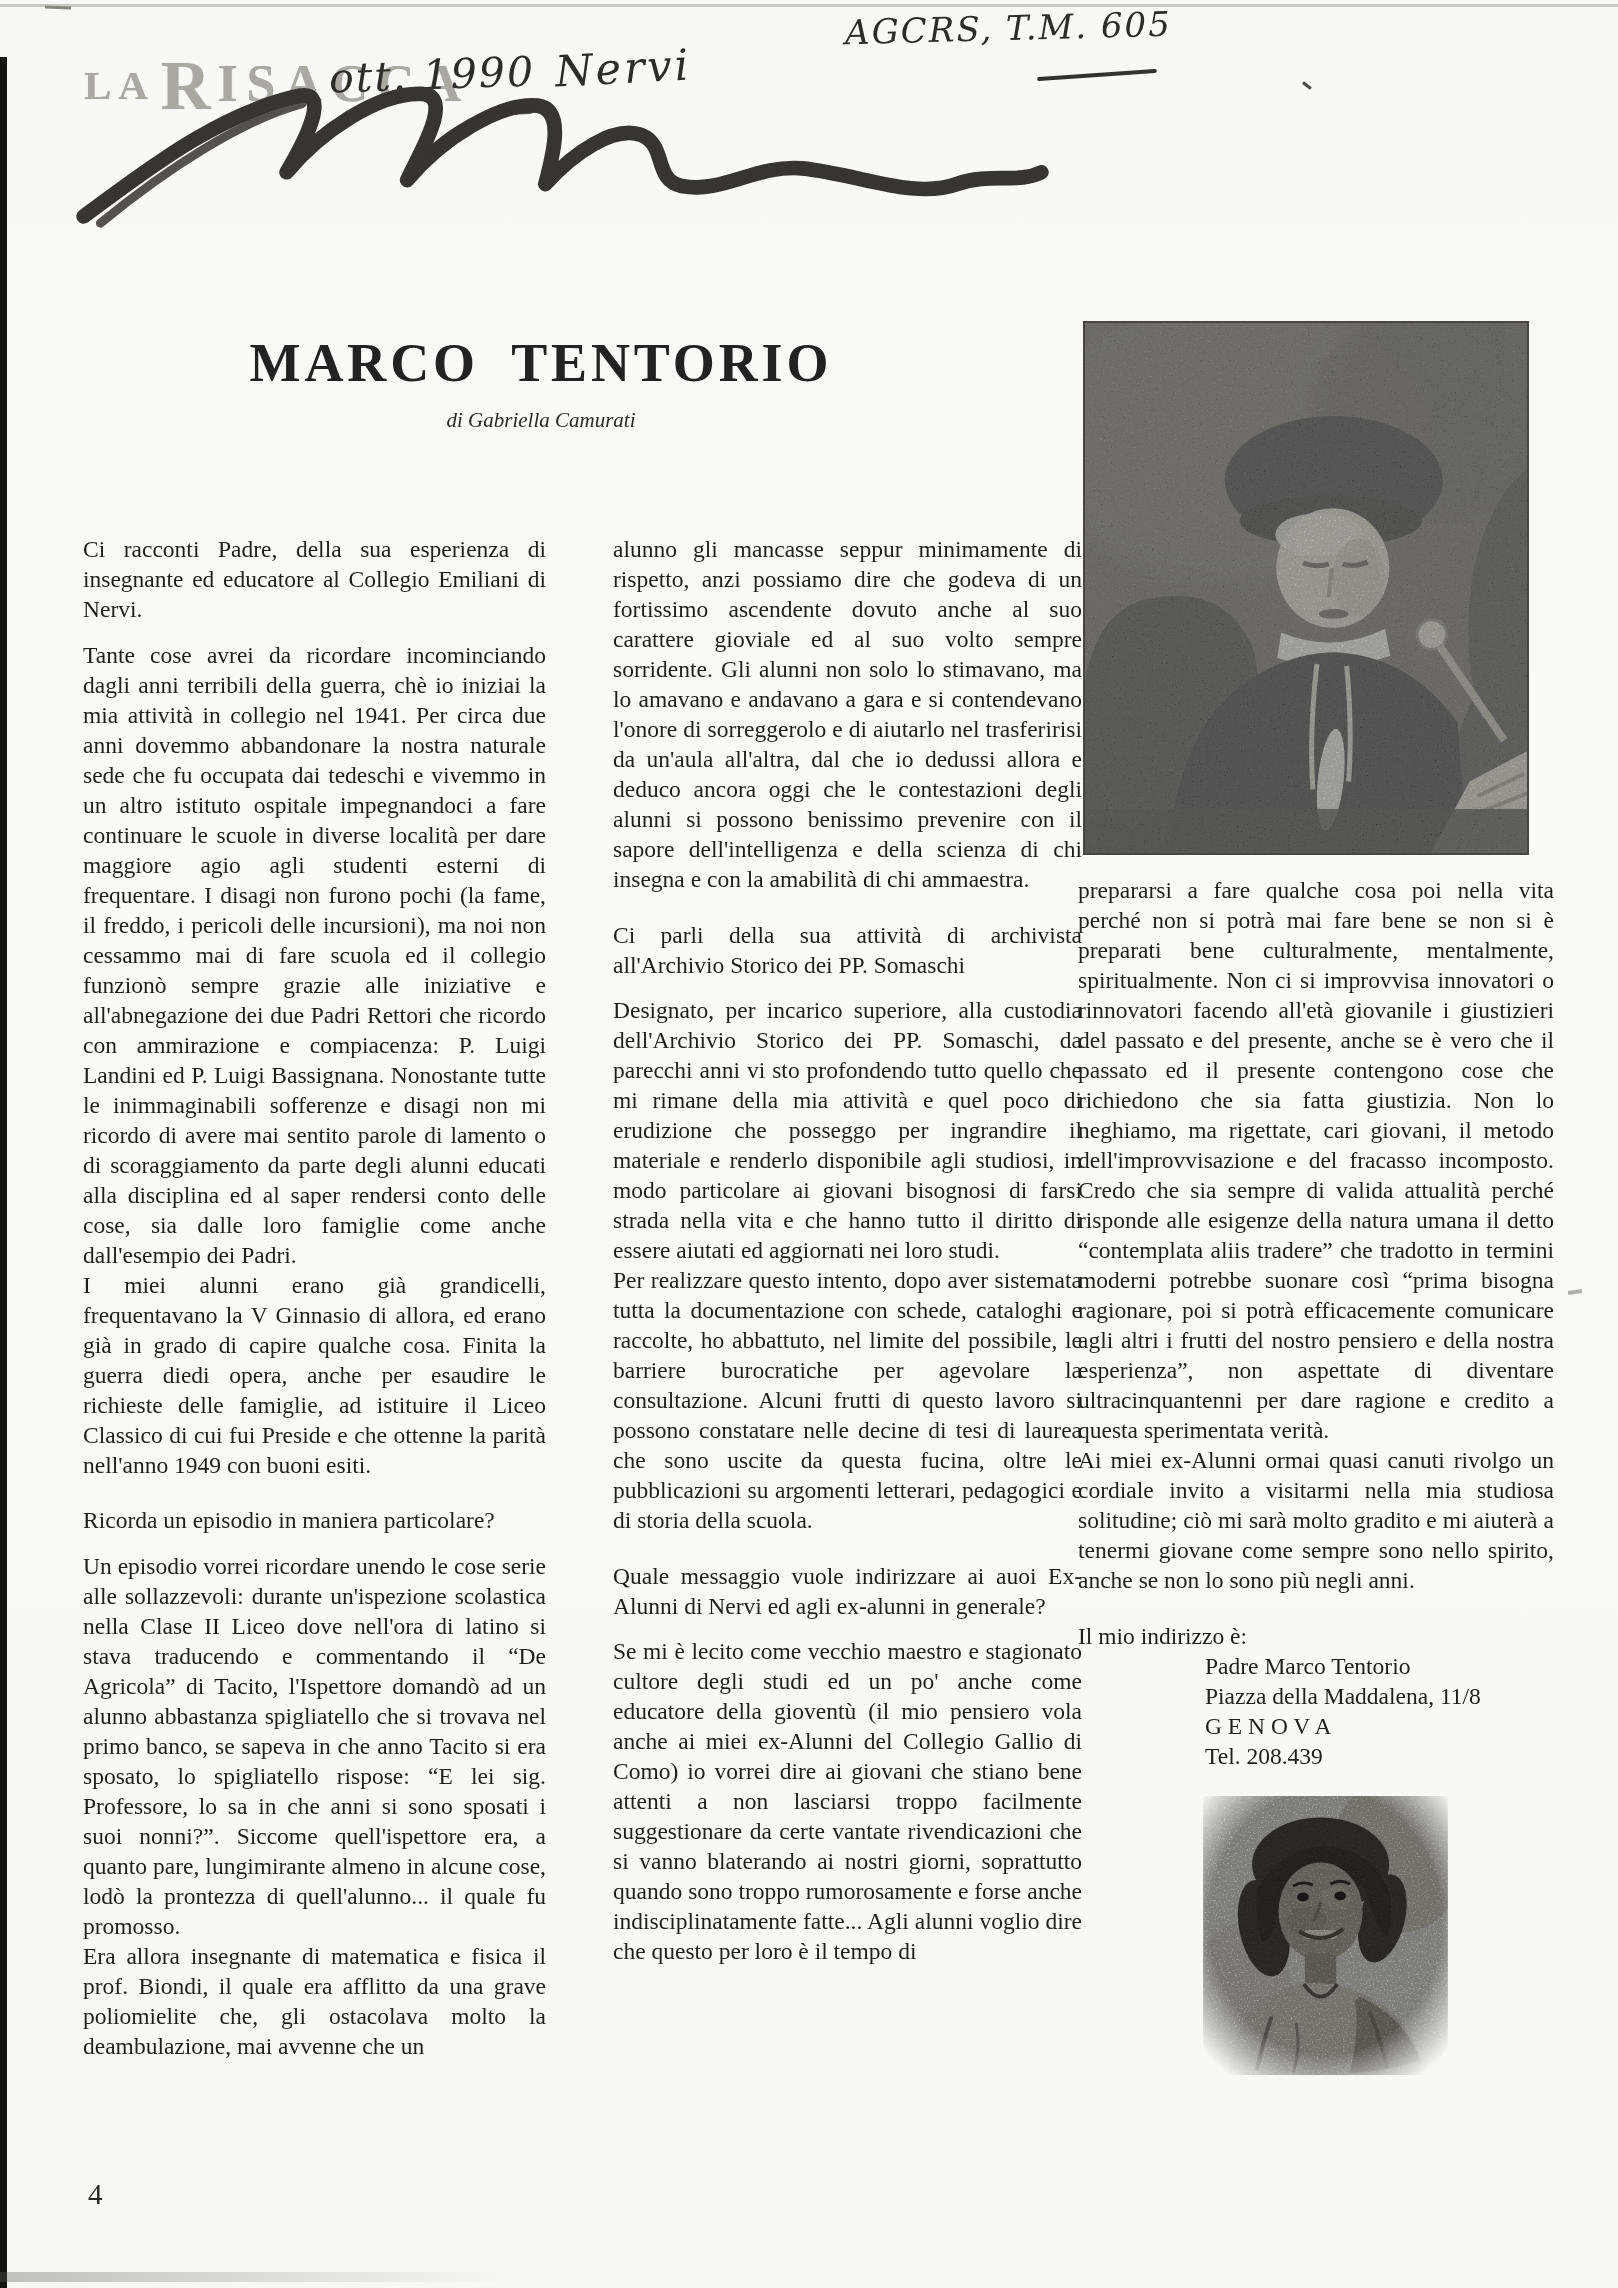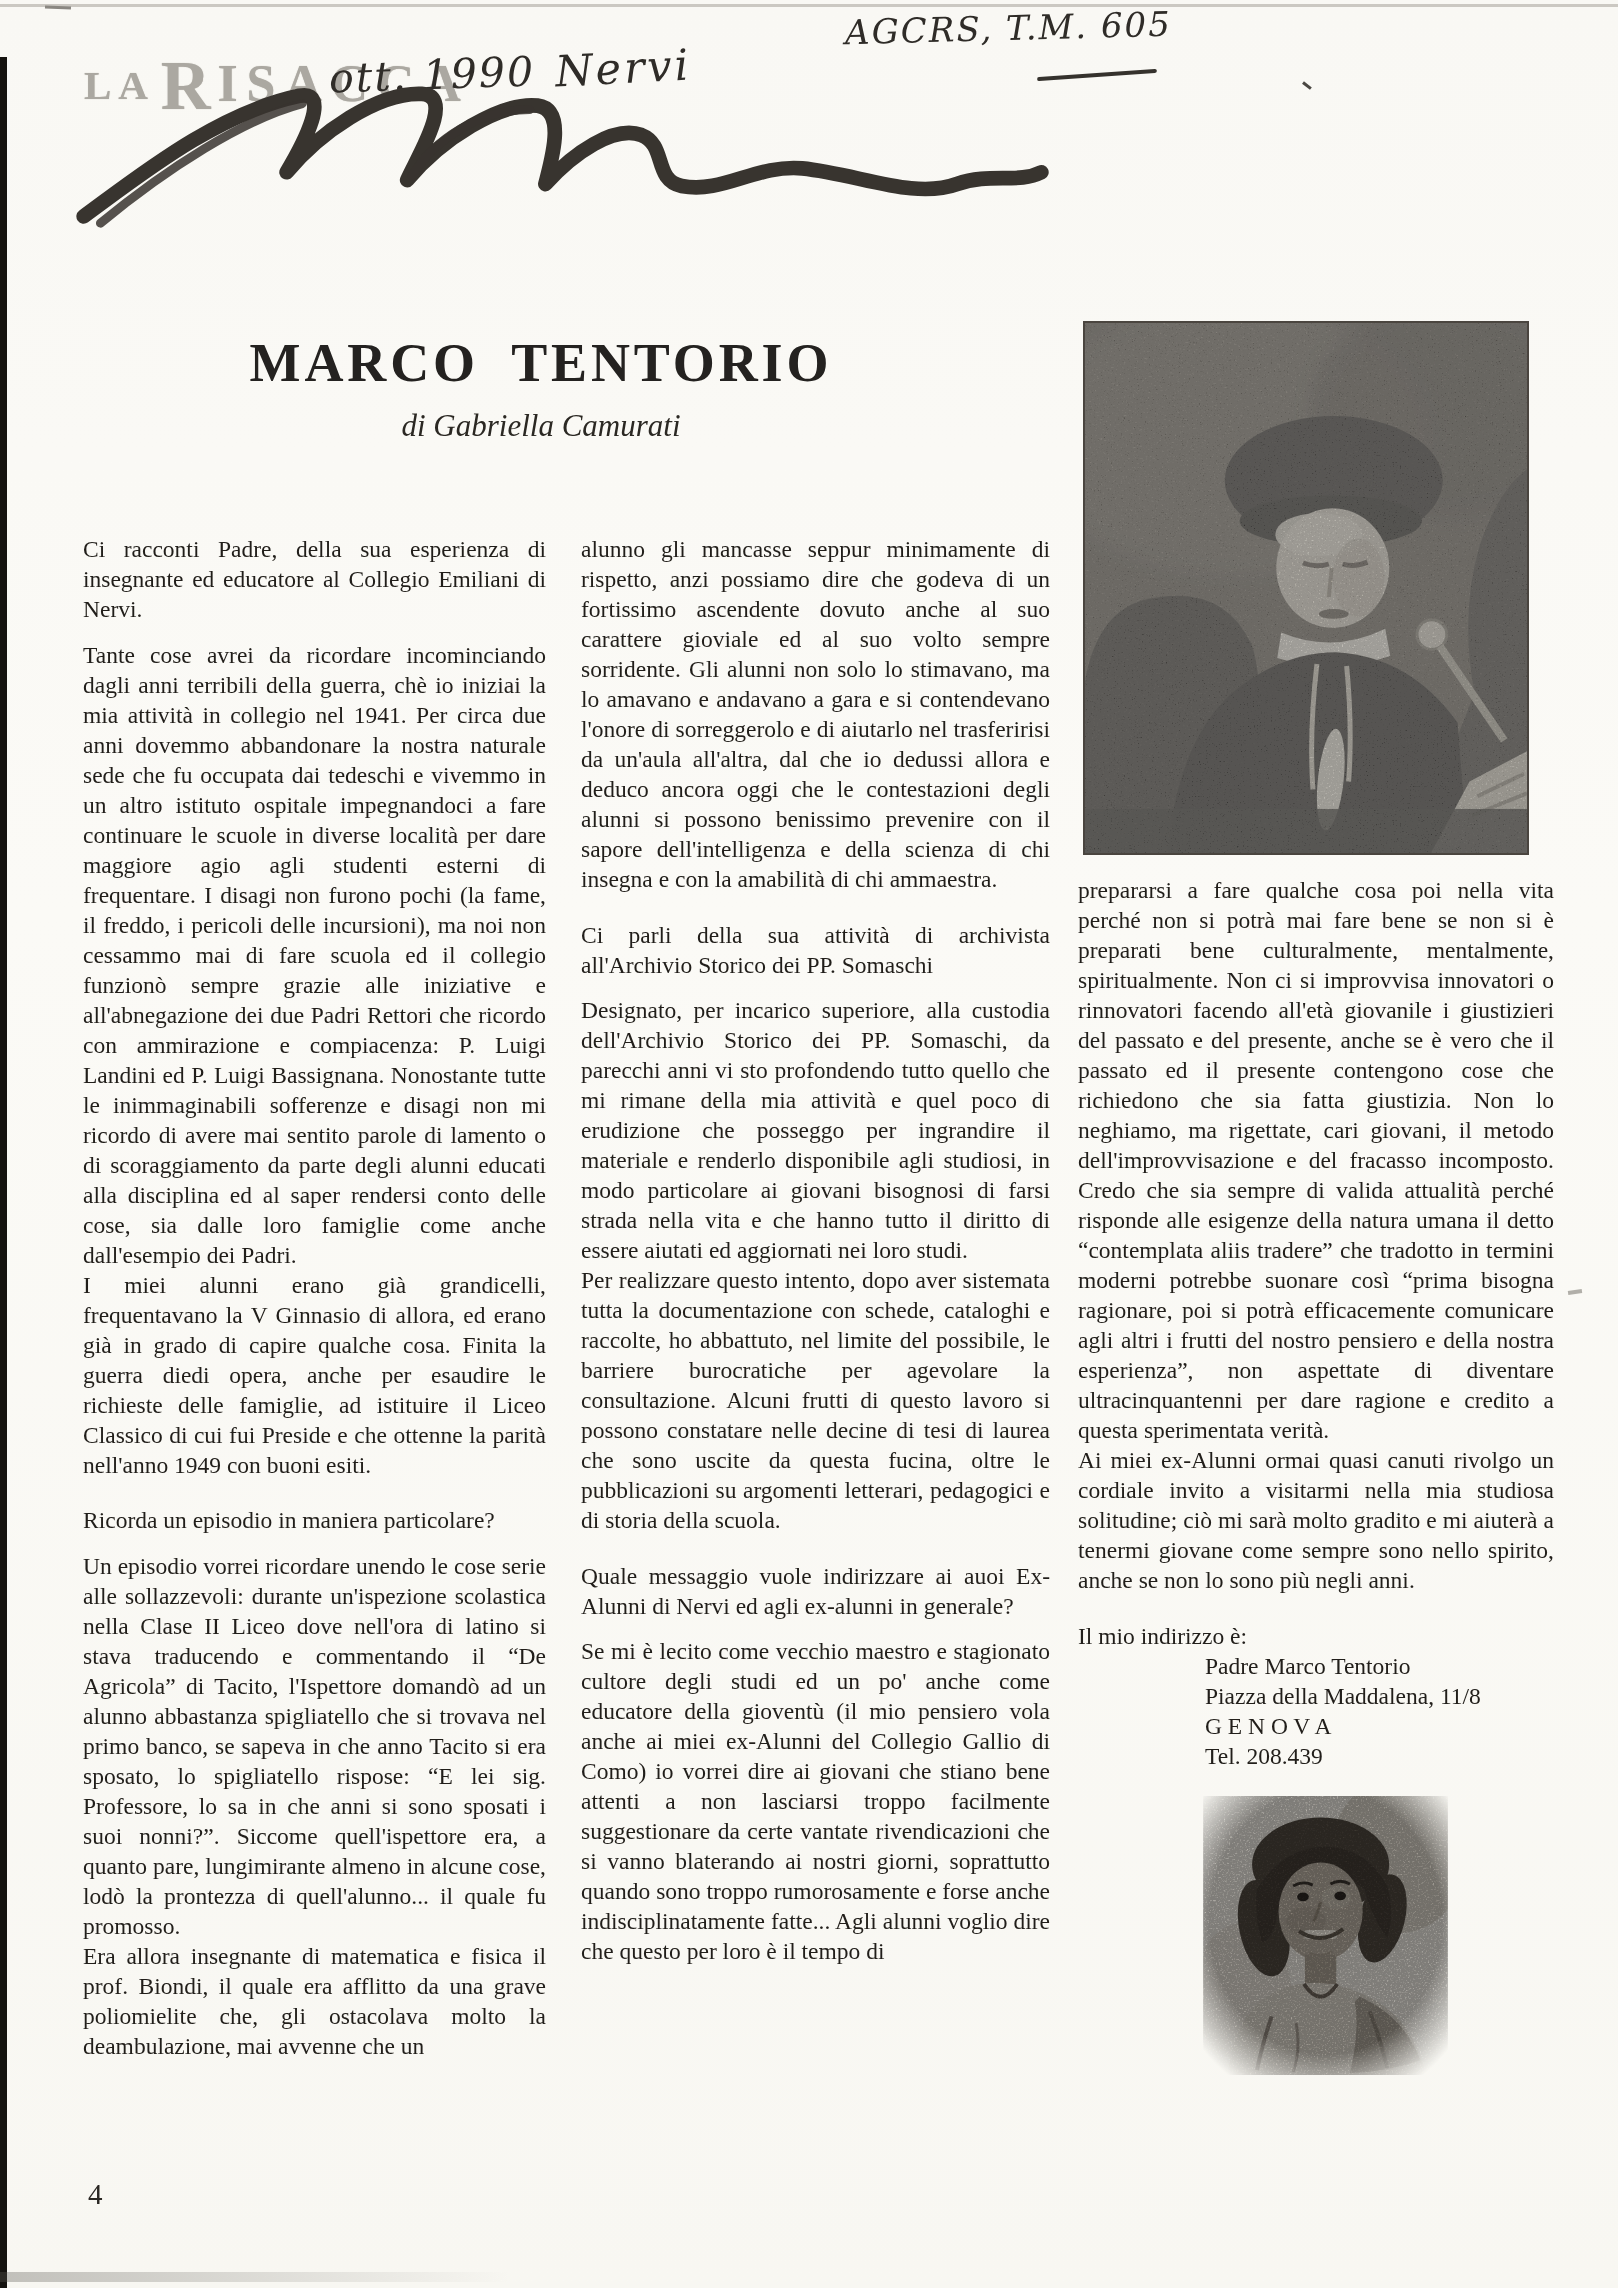--- a/index.html
+++ b/index.html
@@ -31,27 +31,27 @@
   .annot-underline{position:absolute;left:1037px;top:73px;width:120px;height:3.9px;background:#35322d;
     transform:rotate(-4deg);border-radius:2px;}
   .speck1{position:absolute;left:1302px;top:84px;width:9.8px;height:2.9px;background:#4a4742;transform:rotate(38deg);}
   .speck2{position:absolute;left:1568px;top:1290px;width:13.7px;height:3.9px;background:#8a8780;transform:rotate(-8deg);opacity:.65;}
   .scribble{position:absolute;left:69px;top:74px;width:990px;height:173px;}
 
   
   .title-block{position:absolute;left:83px;top:335px;width:916px;text-align:center;}
   .headline{font-size:54px;font-weight:700;letter-spacing:3.9px;word-spacing:15.7px;
     line-height:1.06;color:#242220;}
-  .byline{margin-top:15.7px;font-style:italic;font-size:31px;color:#2b2823;}
+  .byline{margin-top:15.7px;font-style:italic;font-size:21px;color:#2b2823;}
 
   
   .col{position:absolute;top:534px;font-size:23.5px;line-height:30px;text-align:justify;
     hyphens:auto;-webkit-hyphens:auto;color:#211e1a;}
   .col1{left:83px;width:463px;}
-  .col2{left:581px;width:469px;}
+  .col2{left:613px;width:469px;}
   .col3{left:1078px;top:875px;width:476px;}
   .col p{margin:0;}
   .col p.q{font-weight:400;margin:25.5px 0 15.7px 0;}
   .col p.q:first-child{margin-top:0;}
   .addr-intro{margin-top:25.5px !important;}
   .addr{padding-left:127px;white-space:nowrap;}
 
   .photo1{position:absolute;left:1083px;top:321px;width:446px;height:534px;}
   .photo1 svg{width:100%;height:100%;display:block;}
   .photo2{width:245px;height:279px;margin:25.5px 0 0 125px;}

